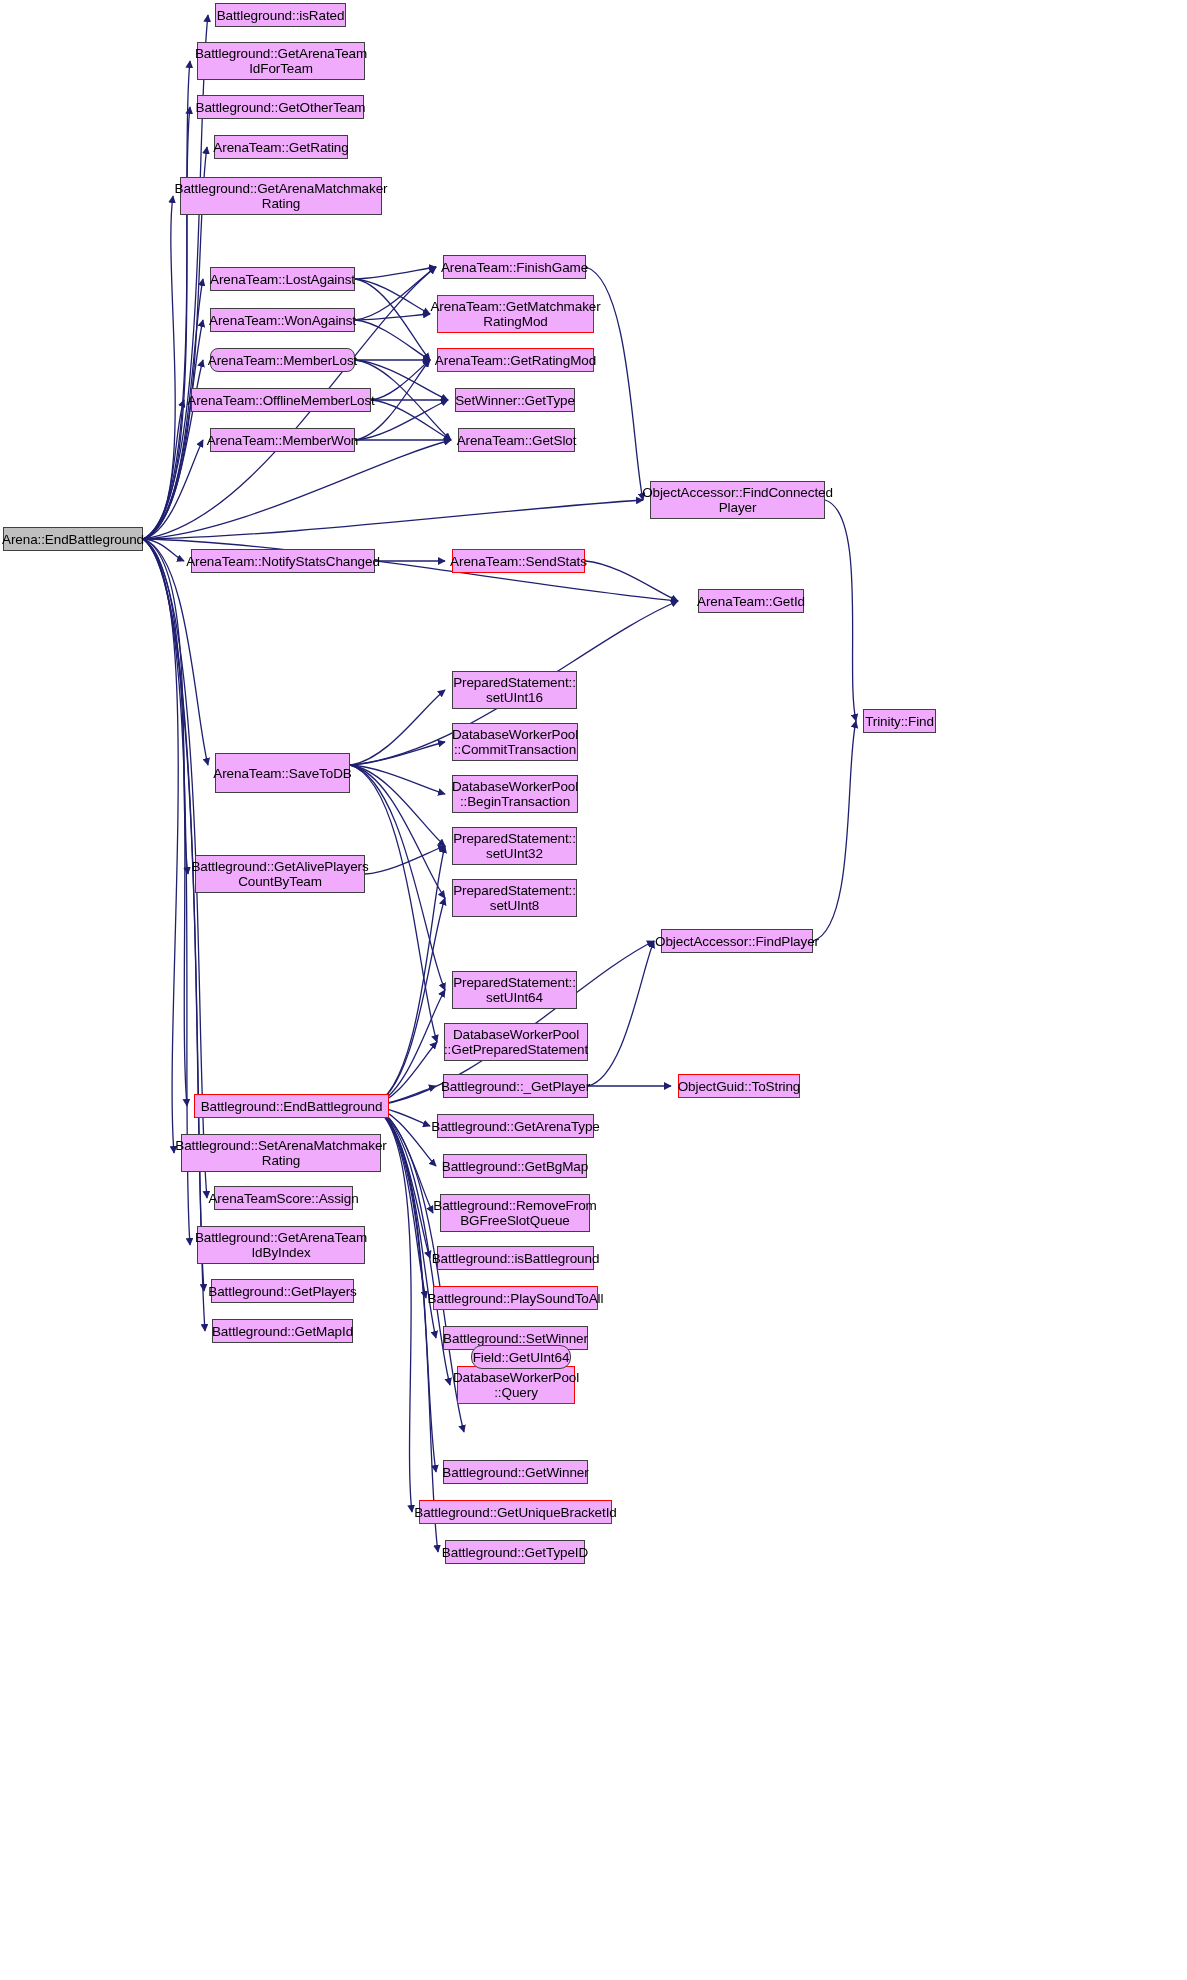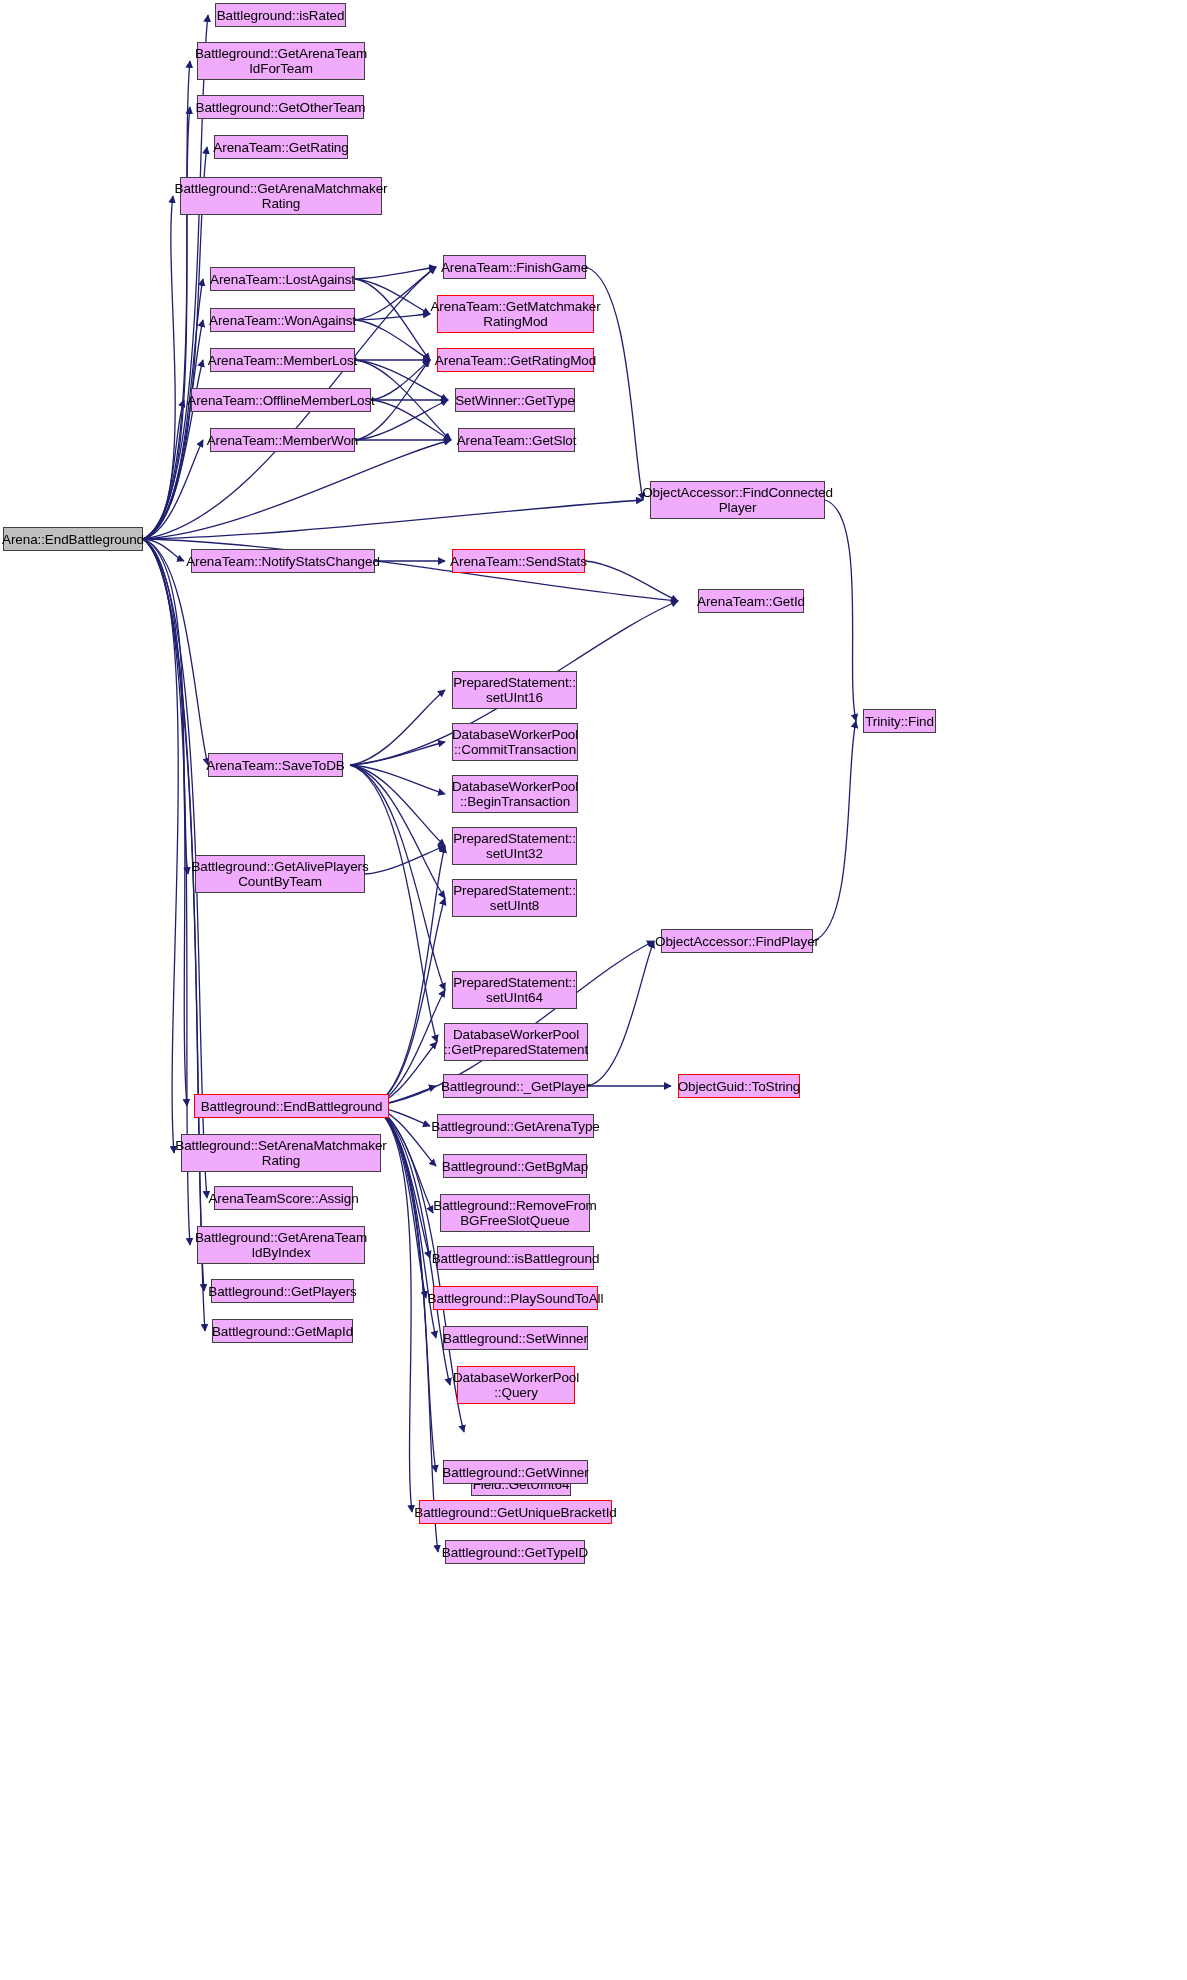--- a/index.html
+++ b/index.html
@@ -140,36 +140,36 @@
       <div class="node" style="left: 197px; top: 95px; width: 167px; height: 24px;">Battleground::GetOtherTeam</div>
       <div class="node" style="left: 214px; top: 135px; width: 134px; height: 24px;">ArenaTeam::GetRating</div>
       <div class="node" style="left: 180px; top: 177px; width: 202px; height: 38px;">Battleground::GetArenaMatchmaker
 Rating</div>
       <div class="node" style="left: 443px; top: 255px; width: 143px; height: 24px;">ArenaTeam::FinishGame</div>
       <div class="node" style="left: 210px; top: 267px; width: 145px; height: 24px;">ArenaTeam::LostAgainst</div>
       <div class="node red" style="left: 437px; top: 295px; width: 157px; height: 38px;">ArenaTeam::GetMatchmaker
 RatingMod</div>
       <div class="node" style="left: 210px; top: 308px; width: 145px; height: 24px;">ArenaTeam::WonAgainst</div>
       <div class="node red" style="left: 437px; top: 348px; width: 157px; height: 24px;">ArenaTeam::GetRatingMod</div>
-      <div class="node" style="left: 210px; top: 348px; width: 145px; height: 24px;">ArenaTeam::MemberLost</div>
+      <div class="node" style="left: 210px; top: 348px; width: 145px; height: 24px; border-radius: 8px;">ArenaTeam::MemberLost</div>
       <div class="node" style="left: 455px; top: 388px; width: 120px; height: 24px;">SetWinner::GetType</div>
       <div class="node" style="left: 191px; top: 388px; width: 180px; height: 24px;">ArenaTeam::OfflineMemberLost</div>
       <div class="node" style="left: 458px; top: 428px; width: 117px; height: 24px;">ArenaTeam::GetSlot</div>
       <div class="node" style="left: 210px; top: 428px; width: 145px; height: 24px;">ArenaTeam::MemberWon</div>
       <div class="node" style="left: 650px; top: 481px; width: 175px; height: 38px;">ObjectAccessor::FindConnected
 Player</div>
       <div class="node" style="left: 191px; top: 549px; width: 184px; height: 24px;">ArenaTeam::NotifyStatsChanged</div>
       <div class="node red" style="left: 452px; top: 549px; width: 133px; height: 24px;">ArenaTeam::SendStats</div>
       <div class="node" style="left: 662px; top: 589px; width: 106px; height: 24px; margin-left: 36px;">ArenaTeam::GetId</div>
       <div class="node" style="left: 863px; top: 709px; width: 73px; height: 24px;">Trinity::Find</div>
       <div class="node" style="left: 452px; top: 671px; width: 125px; height: 38px;">PreparedStatement::
 setUInt16</div>
       <div class="node" style="left: 452px; top: 723px; width: 126px; height: 38px;">DatabaseWorkerPool
 ::CommitTransaction</div>
-      <div class="node" style="left: 208px; top: 753px; width: 135px; height: 24px;">ArenaTeam::SaveToDB</div>
+      <div class="node" style="left: 215px; top: 753px; width: 135px; height: 40px;">ArenaTeam::SaveToDB</div>
       <div class="node" style="left: 452px; top: 775px; width: 126px; height: 38px;">DatabaseWorkerPool
 ::BeginTransaction</div>
       <div class="node" style="left: 452px; top: 827px; width: 125px; height: 38px;">PreparedStatement::
 setUInt32</div>
       <div class="node" style="left: 195px; top: 855px; width: 170px; height: 38px;">Battleground::GetAlivePlayers
 CountByTeam</div>
       <div class="node" style="left: 452px; top: 879px; width: 125px; height: 38px;">PreparedStatement::
 setUInt8</div>
       <div class="node" style="left: 661px; top: 929px; width: 152px; height: 24px;">ObjectAccessor::FindPlayer</div>
       <div class="node" style="left: 452px; top: 971px; width: 125px; height: 38px;">PreparedStatement::
@@ -188,18 +188,18 @@
 BGFreeSlotQueue</div>
       <div class="node" style="left: 197px; top: 1226px; width: 168px; height: 38px;">Battleground::GetArenaTeam
 IdByIndex</div>
       <div class="node" style="left: 437px; top: 1246px; width: 157px; height: 24px;">Battleground::isBattleground</div>
       <div class="node" style="left: 211px; top: 1279px; width: 143px; height: 24px;">Battleground::GetPlayers</div>
       <div class="node red" style="left: 433px; top: 1286px; width: 165px; height: 24px;">Battleground::PlaySoundToAll</div>
       <div class="node" style="left: 212px; top: 1319px; width: 141px; height: 24px;">Battleground::GetMapId</div>
       <div class="node" style="left: 443px; top: 1326px; width: 145px; height: 24px;">Battleground::SetWinner</div>
       <div class="node red" style="left: 457px; top: 1366px; width: 118px; height: 38px;">DatabaseWorkerPool
 ::Query</div>
-      <div class="node" style="left: 471px; top: 1472px; width: 100px; height: 24px;">Field::GetUInt64</div>
+      <div class="node" style="left: 471px; top: 1345px; width: 100px; height: 24px; border-radius: 11px;">Field::GetUInt64</div>
       <div class="node" style="left: 443px; top: 1460px; width: 145px; height: 24px;">Battleground::GetWinner</div>
       <div class="node red" style="left: 419px; top: 1500px; width: 193px; height: 24px;">Battleground::GetUniqueBracketId</div>
       <div class="node" style="left: 445px; top: 1540px; width: 140px; height: 24px;">Battleground::GetTypeID</div>
     </div>
 </div>
 
 </body></html>

